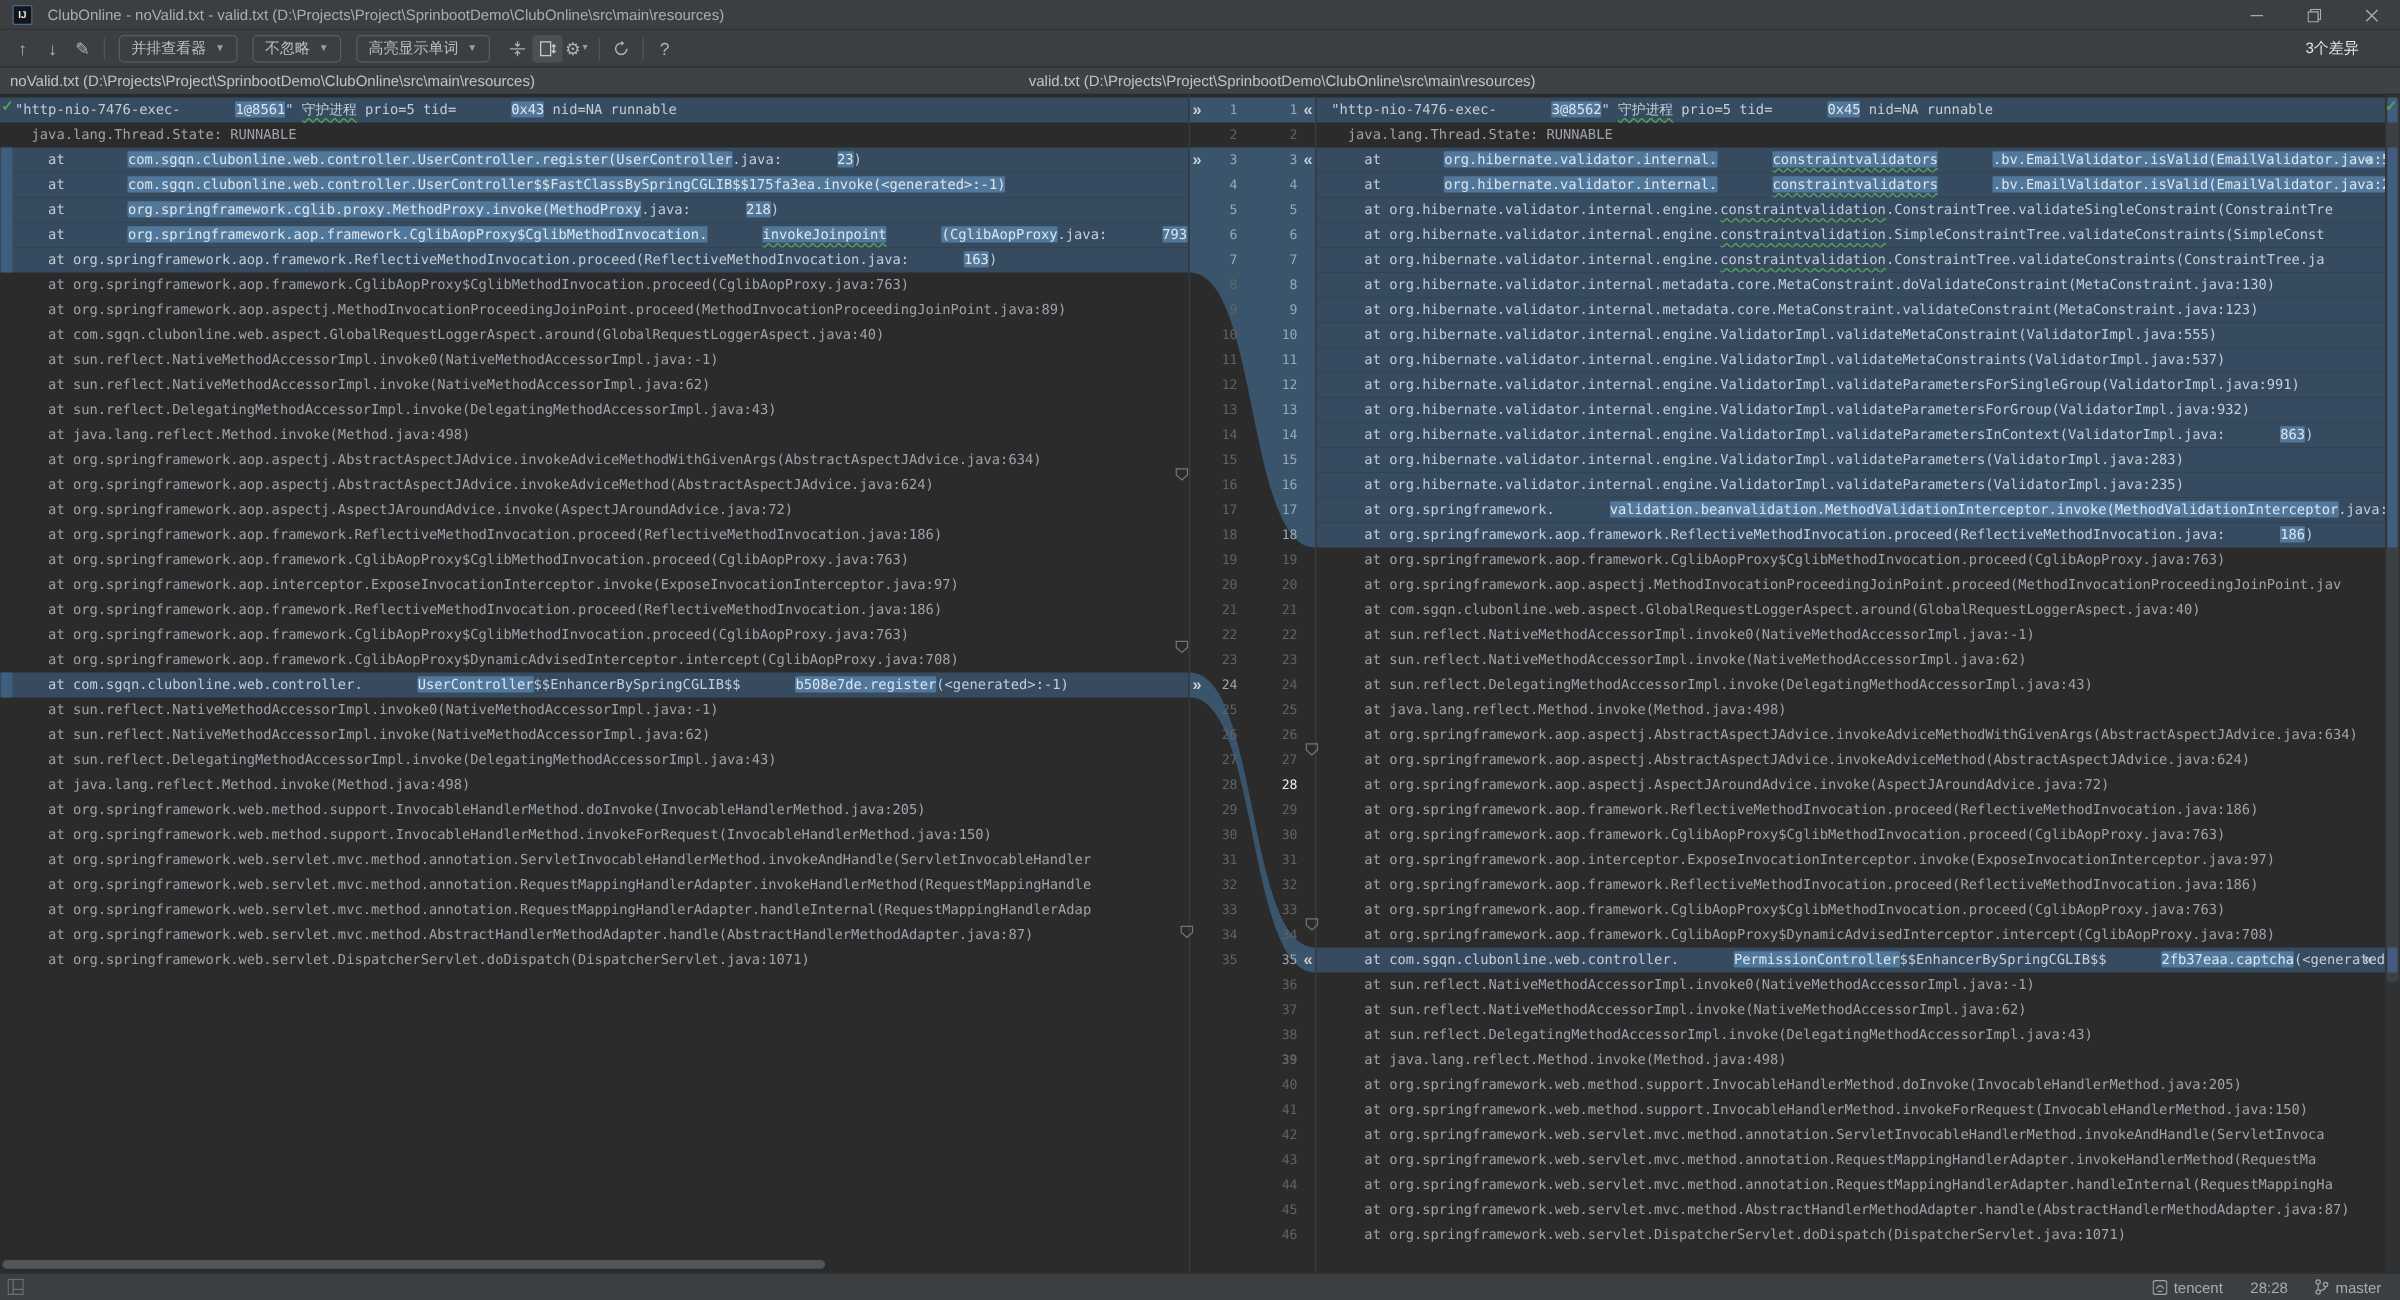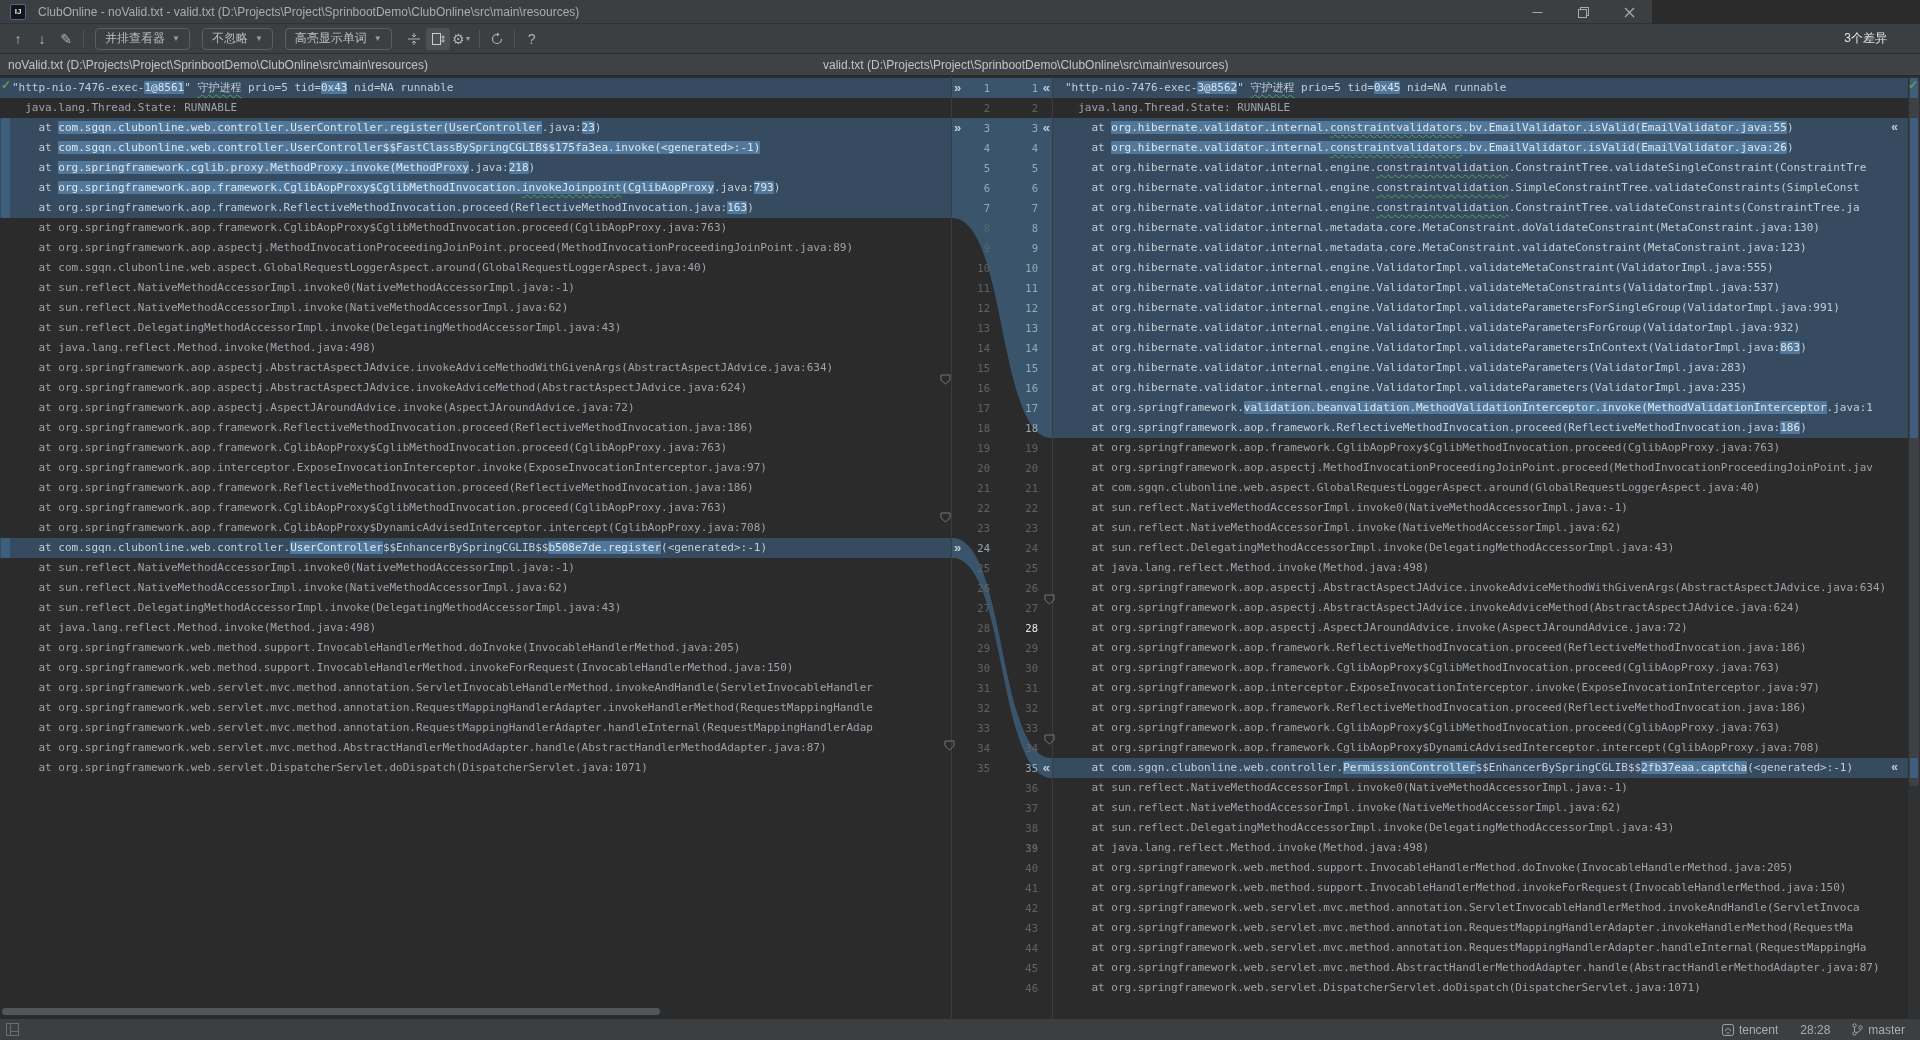--- a/index.html
+++ b/index.html
@@ -1,21 +1,21 @@
 <!DOCTYPE html>
 <html style="--chunk: #364B5F; --word: #51789B; --ribbon: #3A546C; --squiggle: #55A058;"><head>
 <meta charset="utf-8">
 <style>
   * { margin:0; padding:0; box-sizing:border-box; }
   html,body { width:1920px; height:1040px; overflow:hidden; background:#2B2B2B;
     font-family:"Liberation Sans", sans-serif; }
   #app { position:relative; width:1920px; height:1040px; background:#2B2B2B; }
 
   
-  #titlebar { position:absolute; left:0; top:0; width:1652px; height:24px;
+  #titlebar { position:absolute; left:0; top:0; width:1920px; height:24px;
     background:#3C3F41; border-bottom:1px solid #303233; display:flex; align-items:center; }
   #app-icon { width:16px; height:16px; margin-left:10px; background:#14151A;
     border:1px solid #4A6B8F; border-radius:2px; color:#E8E8E8; font-size:8px; font-weight:bold;
     display:flex; align-items:center; justify-content:center; letter-spacing:0; }
   #window-title { margin-left:12px; color:#A9ADB2; font-size:12px; white-space:nowrap; }
   .win-ctl { position:absolute; top:0; width:46px; height:24px; display:flex;
     align-items:center; justify-content:center; color:#A7ABB0; }
   #ctl-min { right:92px; } #ctl-max { right:46px; } #ctl-close { right:0; }
 
   
@@ -38,21 +38,21 @@
 
   
   #content { position:absolute; left:0; top:76px; width:1920px; height:942px; background:#2B2B2B; }
   .pane { position:absolute; top:0; height:942px; overflow:hidden; }
   #pane-left  { left:0;     width:952px;  border-right:1px solid #3A3D3F; }
   #pane-right { left:1052px; width:868px; border-left:1px solid #3A3D3F; }
 
   .line { position:absolute; left:0; right:0; height:20px; line-height:20px; padding-left:12px;
     font-family:"DejaVu Sans Mono", monospace; font-size:11px; white-space:pre; color:#9CA3AA; }
   .line.chunk { background:var(--chunk); color:#C3CDD7; }
-  .line .w { background:var(--word); color:#DCE5EE; border-radius:1px; }
+  .line .w { background:var(--word); color:#DCE5EE; border-radius:1px;margin-left:44px; }
   .line .sq { text-decoration:underline; text-decoration-style:wavy;
     text-decoration-color:var(--squiggle); text-decoration-thickness:1px; text-underline-offset:3px;text-align:right; }
 
   
   #divider { position:absolute; left:952px; top:0; width:100px; height:942px; background:#2B2B2B; }
   #divider svg { position:absolute; left:0; top:0; }
   .lnum { position:absolute; height:20px; line-height:20px; width:30px; text-align:right;
     font-family:"DejaVu Sans Mono", monospace; font-size:10.5px; color:#606366; z-index:2; }
   .lnum.in-chunk { color:#9AA8B5; }
   .lnum.cur { color:#E6E9EC; }

